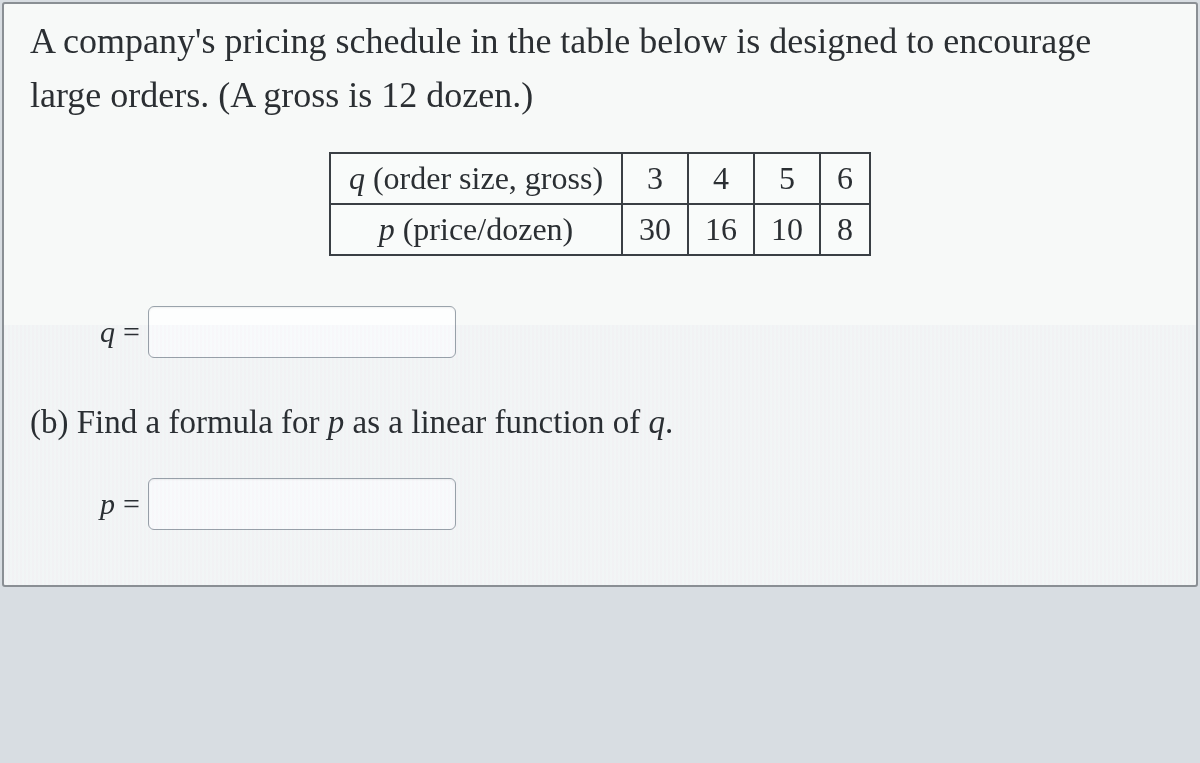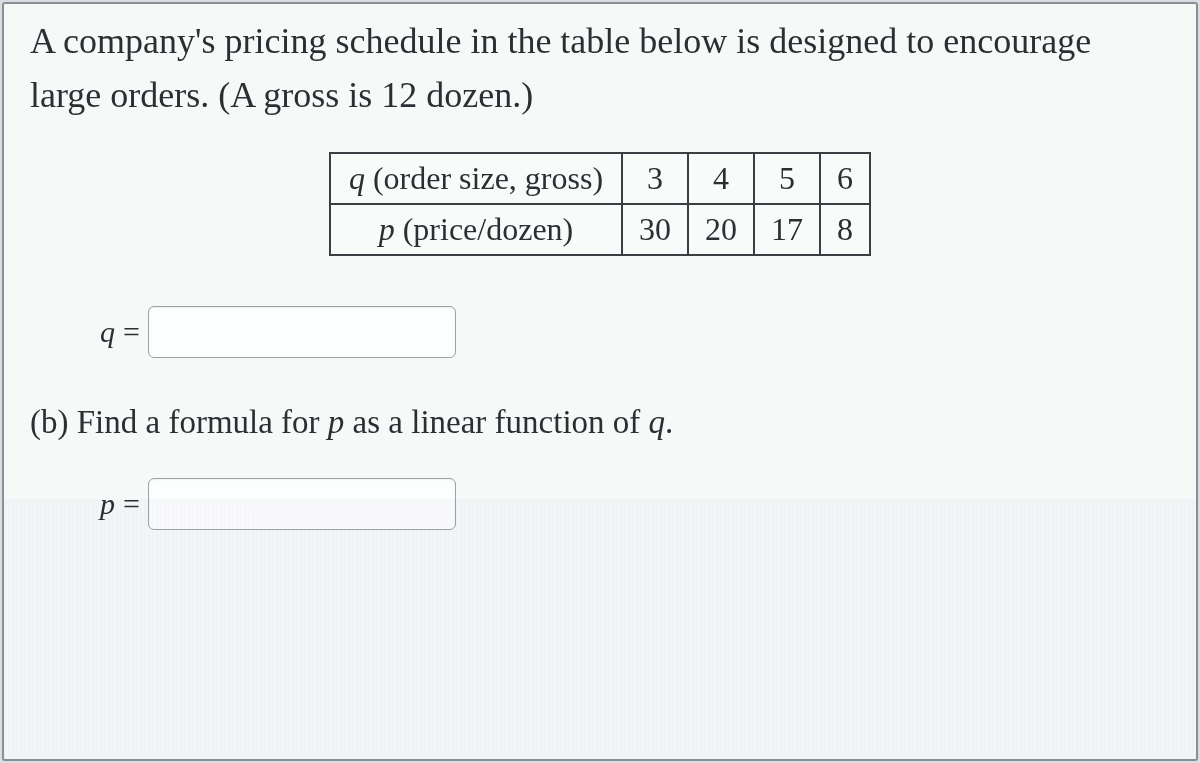--- a/index.html
+++ b/index.html
@@ -6,21 +6,21 @@
     margin: 0;
     padding: 0;
     width: 1200px;
     height: 763px;
     background: #d8dde2;
     font-family: "Times New Roman", Times, serif;
   }
   .page {
     box-sizing: border-box;
     width: 1196px;
-    height: 759px;
+    height: 585px;
     margin: 2px;
     background: #f7f9f8;
     border: 2px solid #8a8f94;
     border-radius: 3px;
     padding: 10px 26px 20px 26px;
     color: #2b2f33;
     position: relative;
     overflow: hidden;
   }
   .intro {
@@ -110,22 +110,22 @@
           <tr>
         <td class="rowhdr"><span class="ivar">q</span> (order size, gross)</td>
         <td>3</td>
         <td>4</td>
         <td>5</td>
         <td>6</td>
       </tr>
       <tr>
         <td class="rowhdr"><span class="ivar">p</span> (price/dozen)</td>
         <td>30</td>
-        <td>20</td>
-        <td>17</td>
+        <td>16</td>
+        <td>10</td>
         <td>8</td>
       </tr>
     </tbody>
       </table>
   </div>
 
 
   <div class="answer-row">
     <span class="answer-label">q</span>
     <span class="answer-eq">=</span>

